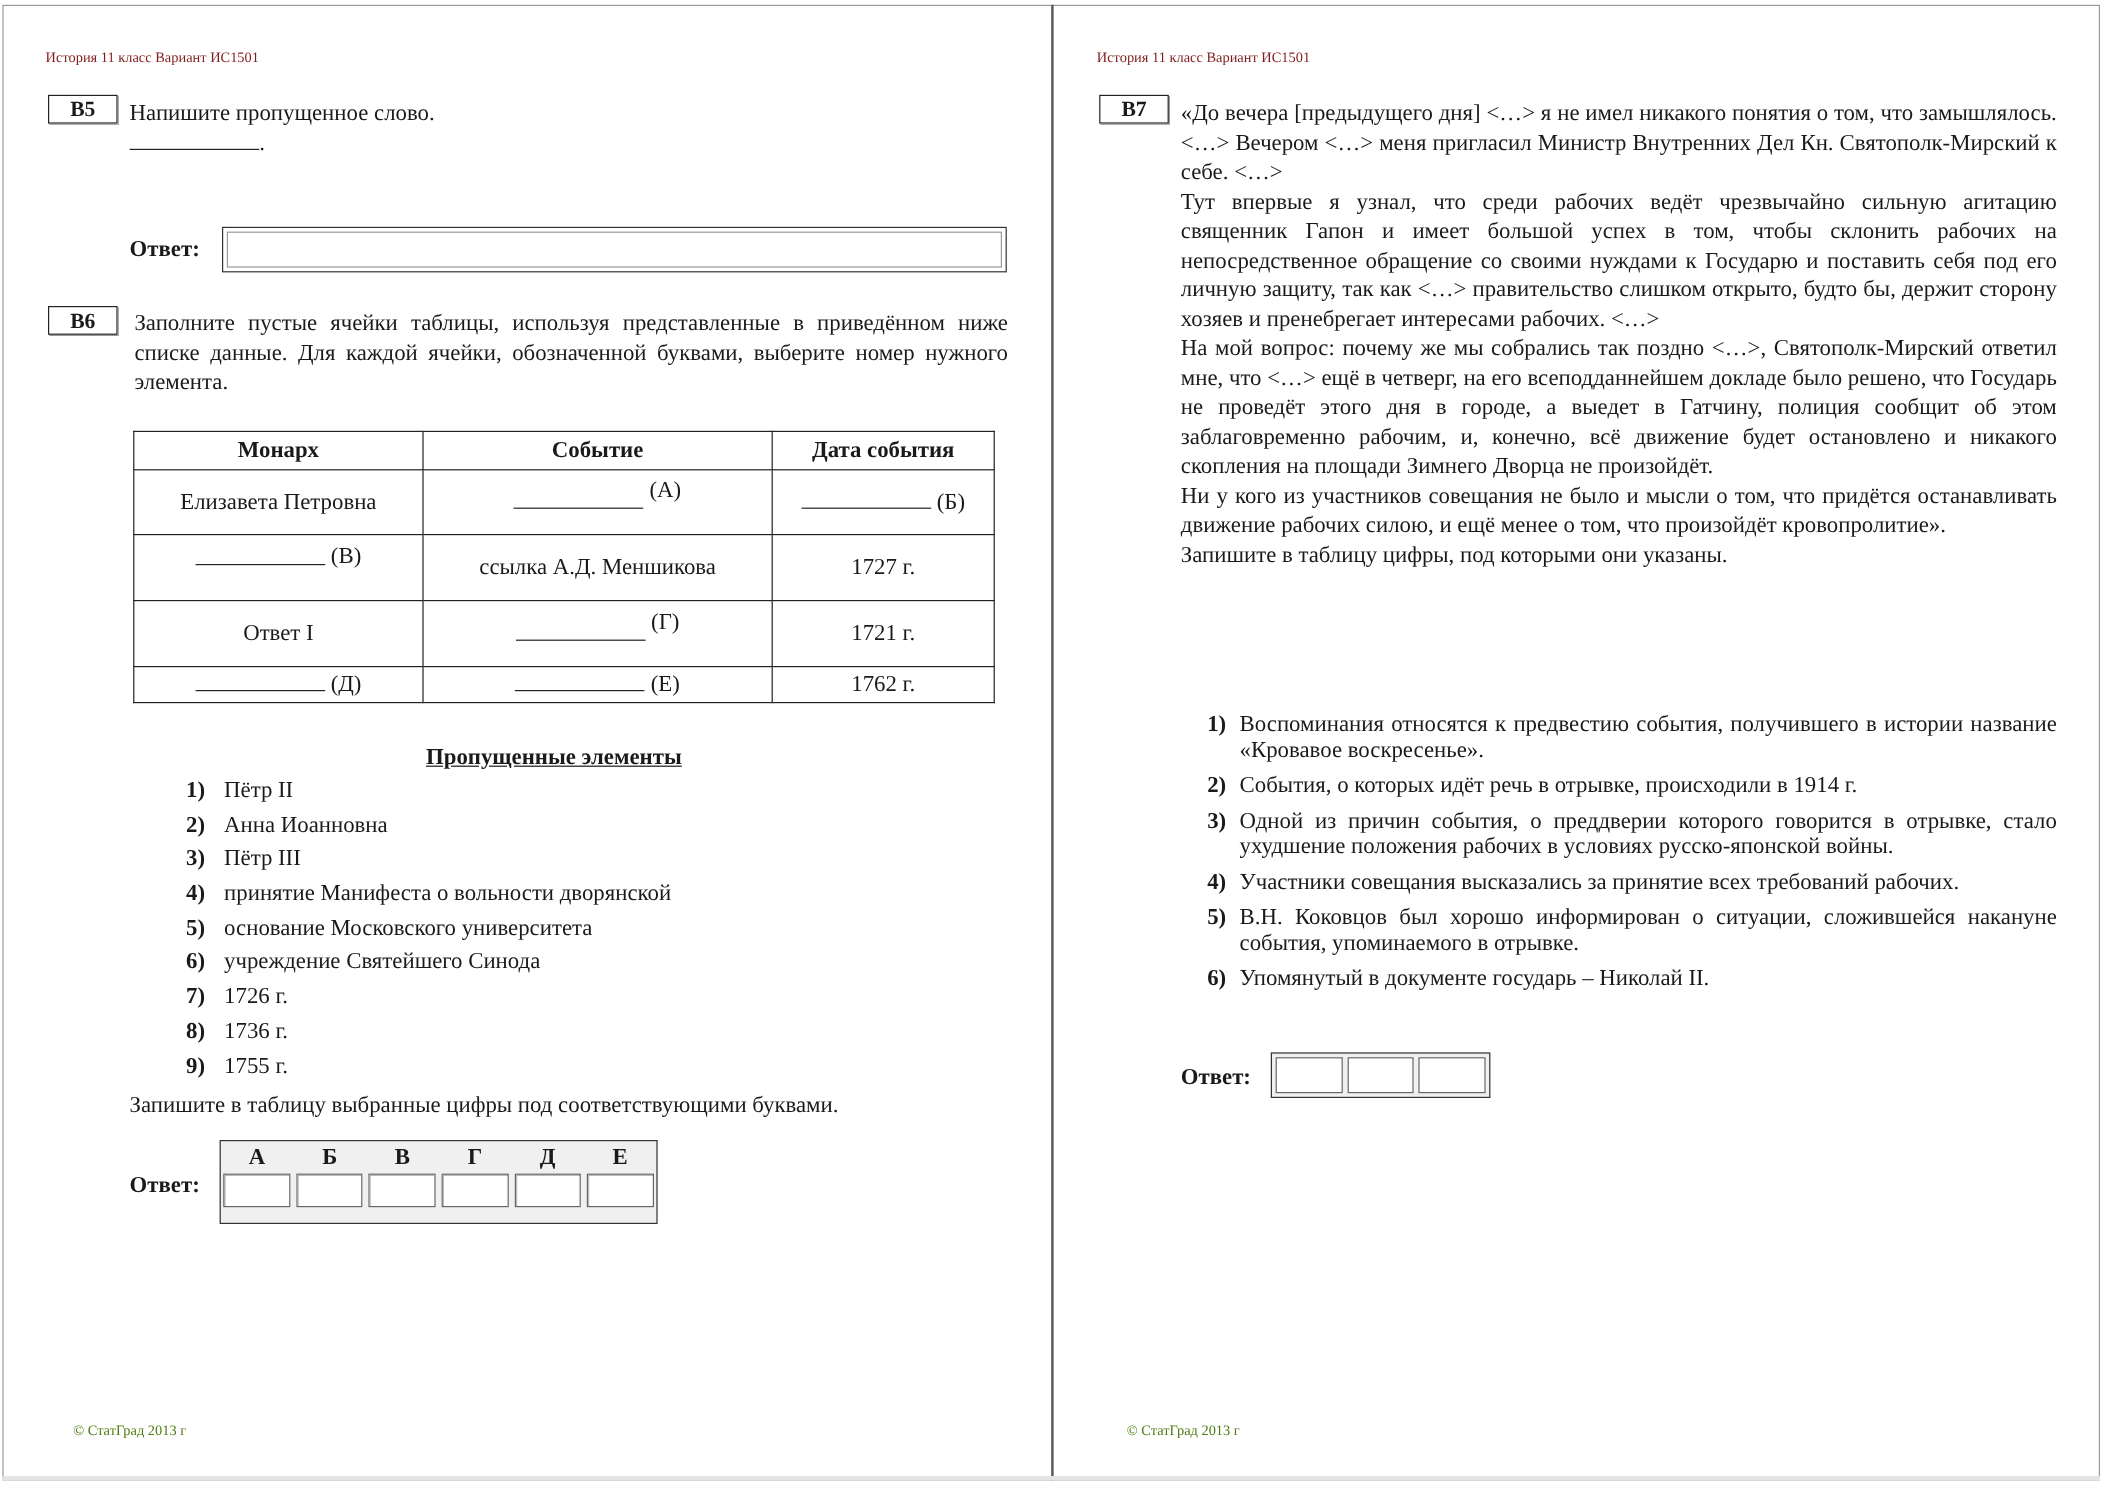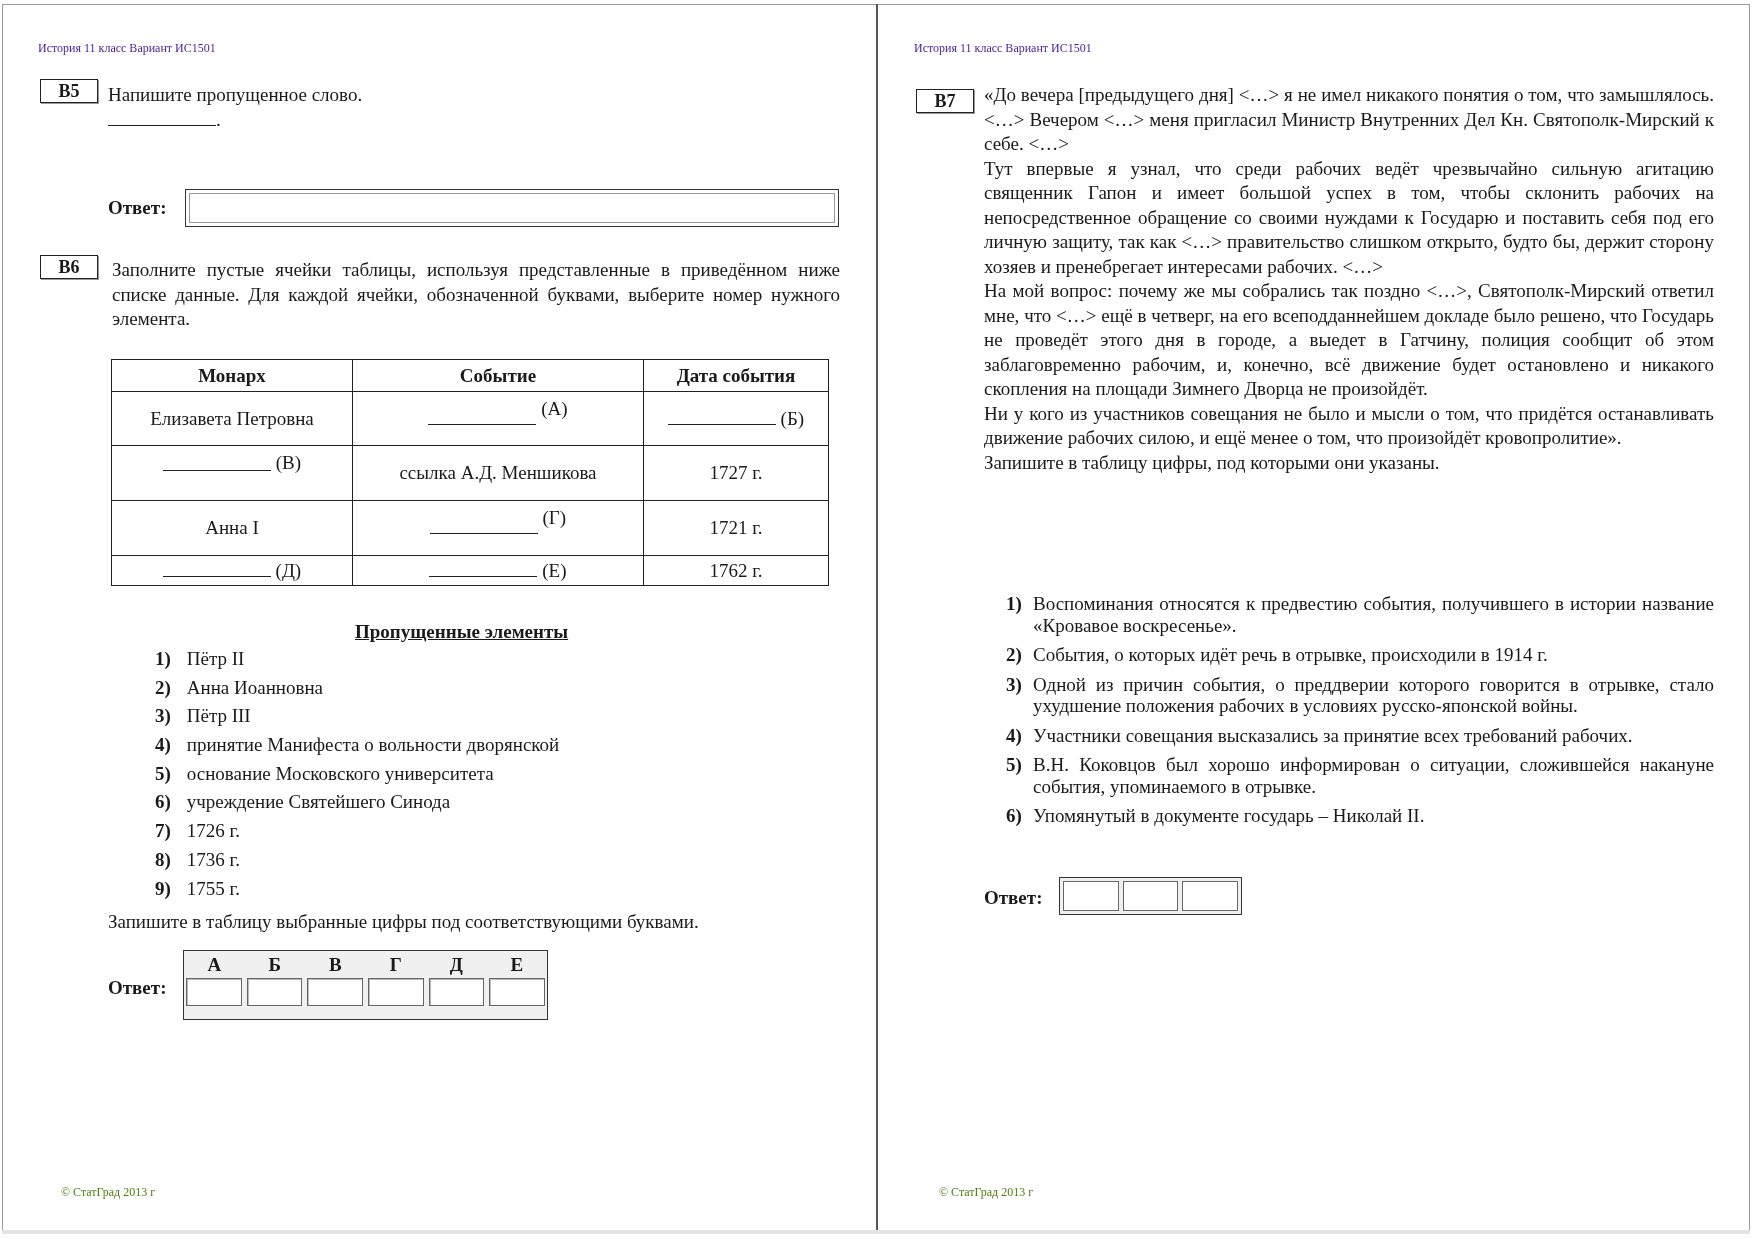--- a/index.html
+++ b/index.html
@@ -5,21 +5,21 @@
   html,body{margin:0;padding:0;background:#fff;}
   body{width:1754px;height:1239px;position:relative;overflow:hidden;
        font-family:"Liberation Serif","DejaVu Serif",serif;color:#1a1a1a;}
   .frame{position:absolute;left:2px;top:4px;width:1748px;height:1230px;
          border:1px solid #9a9a9a;box-sizing:border-box;}
   .page{position:absolute;top:5px;height:1229px;box-sizing:border-box;}
   .page.left{left:3px;width:874px;}
   .page.right{left:878px;width:872px;}
   .divider{position:absolute;left:876px;top:4px;width:2px;height:1230px;background:#555;}
   .bottom-shade{position:absolute;left:2px;top:1230px;width:1748px;height:4px;background:#e4e4e4;}
-  .header{position:absolute;top:36px;font-size:12px;color:#4c1d95;}
+  .header{position:absolute;top:36px;font-size:12px;color:#7f1d1d;}
   .footer{position:absolute;top:1180px;font-size:12px;color:#4d7c0f;}
   .task-label{position:absolute;width:56px;height:22px;border:1.5px solid #222;
               font-weight:bold;font-size:18px;text-align:center;line-height:22px;
               box-shadow:1px 1px 0 #999;}
   .text{position:absolute;font-size:19px;line-height:24.5px;text-align:justify;}
   .text p{margin:0;}
   .blank{display:inline-block;border-bottom:1px solid #222;width:108px;height:14px;vertical-align:baseline;}
   .answer-label{position:absolute;font-weight:bold;font-size:19px;}
   .answer-input{position:absolute;border:1.5px solid #333;box-sizing:border-box;background:#fff;}
   .answer-input .inner{position:absolute;left:3px;top:3px;right:3px;bottom:3px;border:1px solid #999;}
@@ -78,21 +78,21 @@
       <td>Елизавета Петровна</td>
       <td><span class="cellblank"></span> <span class="sup">(А)</span></td>
       <td><span class="cellblank"></span> <span>(Б)</span></td>
     </tr>
     <tr style="height:55px;">
       <td><span class="cellblank" style="position:relative;top:-8px;"></span> <span class="sup">(В)</span></td>
       <td>ссылка А.Д. Меншикова</td>
       <td>1727 г.</td>
     </tr>
     <tr style="height:55px;">
-      <td>Анна I</td>
+      <td>Ответ I</td>
       <td><span class="cellblank"></span> <span class="sup">(Г)</span></td>
       <td>1721 г.</td>
     </tr>
     <tr style="height:30px;">
       <td><span class="cellblank"></span> <span>(Д)</span></td>
       <td><span class="cellblank"></span> <span>(Е)</span></td>
       <td>1762 г.</td>
     </tr>
   </tbody>
     </table>
@@ -130,21 +130,21 @@
       <div></div>
     </div>
   </div>
 
   <div class="footer" style="left:58px;">© СтатГрад 2013 г</div>
 </div>
 
 <div class="page right">
   <div class="header" style="left:36px;">История  11 класс  Вариант ИС1501</div>
 
-  <div class="task-label" style="left:38px;top:84px;">В7</div>
+  <div class="task-label" style="left:38px;top:74px;">В7</div>
   <div class="text" style="left:106px;top:78px;width:730px;">
     <p>«До вечера [предыдущего дня] &lt;…&gt; я не имел никакого понятия о том, что замышлялось. &lt;…&gt; Вечером &lt;…&gt; меня пригласил Министр Внутренних Дел Кн. Святополк-Мирский к себе. &lt;…&gt;</p>
     <p>Тут впервые я узнал, что среди рабочих ведёт чрезвычайно сильную агитацию священник Гапон и имеет большой успех в том, чтобы склонить рабочих на непосредственное обращение со своими нуждами к Государю и поставить себя под его личную защиту, так как &lt;…&gt; правительство слишком открыто, будто бы, держит сторону хозяев и пренебрегает интересами рабочих. &lt;…&gt;</p>
     <p>На мой вопрос: почему же мы собрались так поздно &lt;…&gt;, Святополк-Мирский ответил мне, что &lt;…&gt; ещё в четверг, на его всеподданнейшем докладе было решено, что Государь не проведёт этого дня в городе, а выедет в Гатчину, полиция сообщит об этом заблаговременно рабочим, и, конечно, всё движение будет остановлено и никакого скопления на площади Зимнего Дворца не произойдёт.</p>
     <p>Ни у кого из участников совещания не было и мысли о том, что придётся останавливать движение рабочих силою, и ещё менее о том, что произойдёт кровопролитие».</p>
     <p>Запишите в таблицу цифры, под которыми они указаны.</p>
   </div>
 
   <div class="choice-list" style="left:128px;top:588px;width:708px;">
     <div class="choice">

